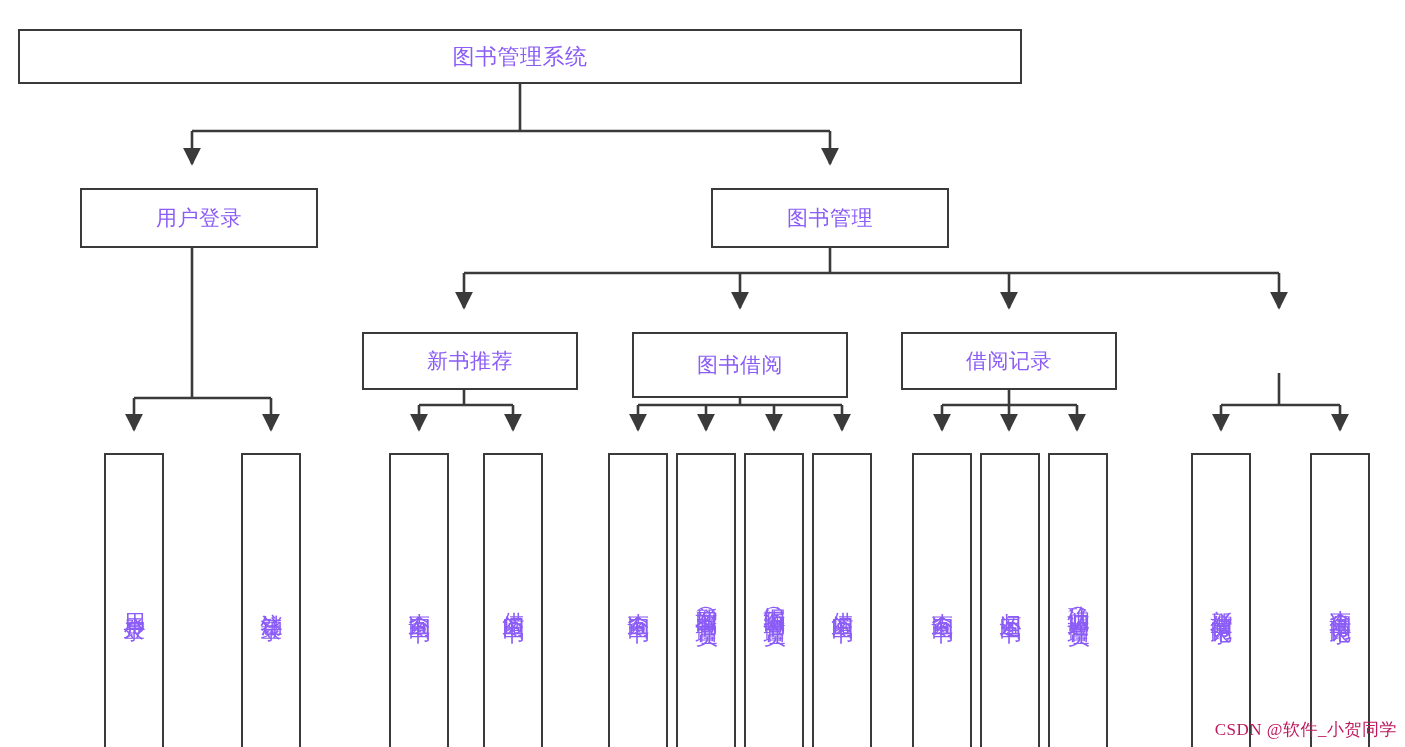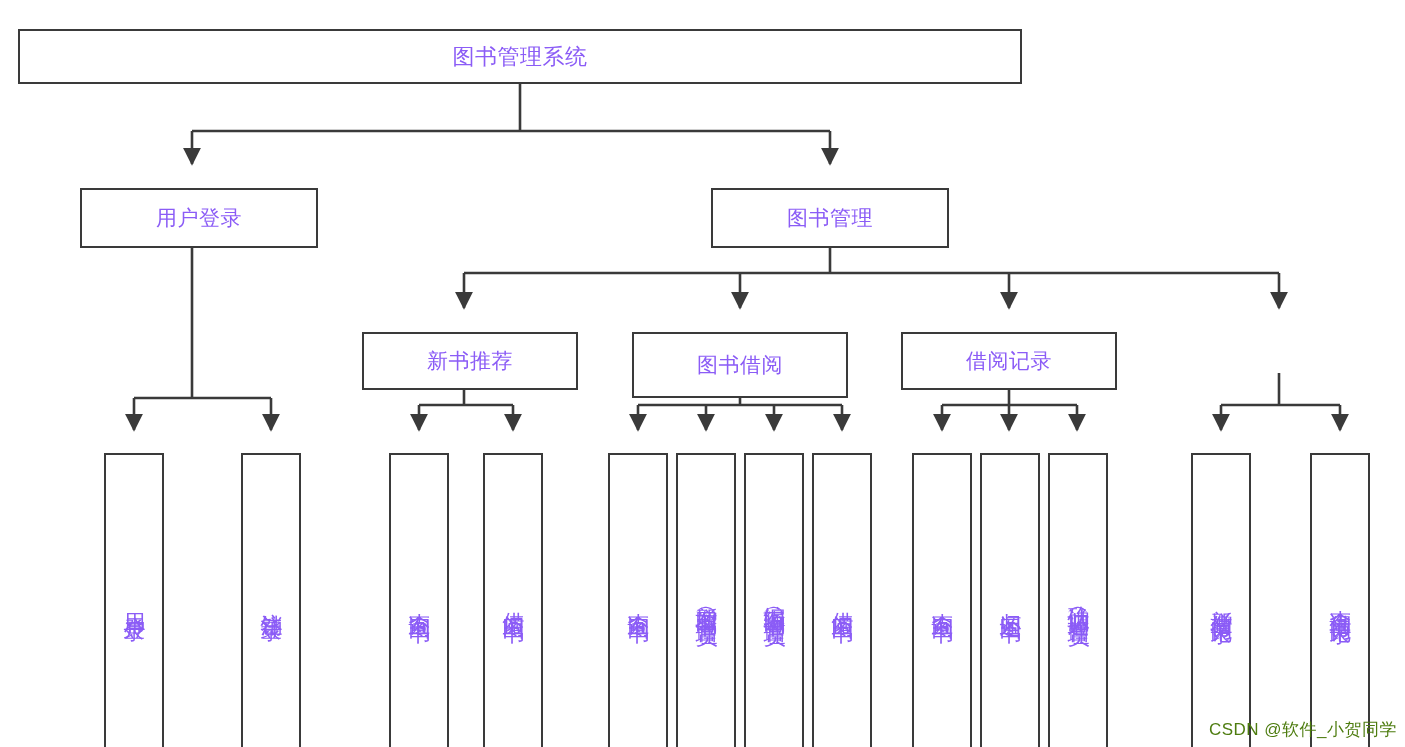--- a/index.html
+++ b/index.html
@@ -69,25 +69,25 @@
     letter-spacing: 3px;
     white-space: nowrap;
     height: auto;
     max-height: 100%;
   }
   .watermark {
     position: absolute;
     right: 8px;
     bottom: 6px;
     font-size: 17px;
-    color: #4d7c0f;
+    color: #be185d;
     letter-spacing: 0.5px;
     z-index: 3;
     white-space: nowrap;
-    font-family: Liberation Sans, sans-serif;
+    font-family: Liberation Serif, serif;
   }
 </style>
 </head>
 <body>
 
 <div id="diagram">
 
   <svg id="connectors" viewBox="0 0 1405 747" width="1405" height="747" xmlns="http://www.w3.org/2000/svg">
     <defs>
       <marker id="arrow" viewBox="0 0 10 10" refX="9" refY="5" markerWidth="7" markerHeight="7" orient="auto-start-reverse">

